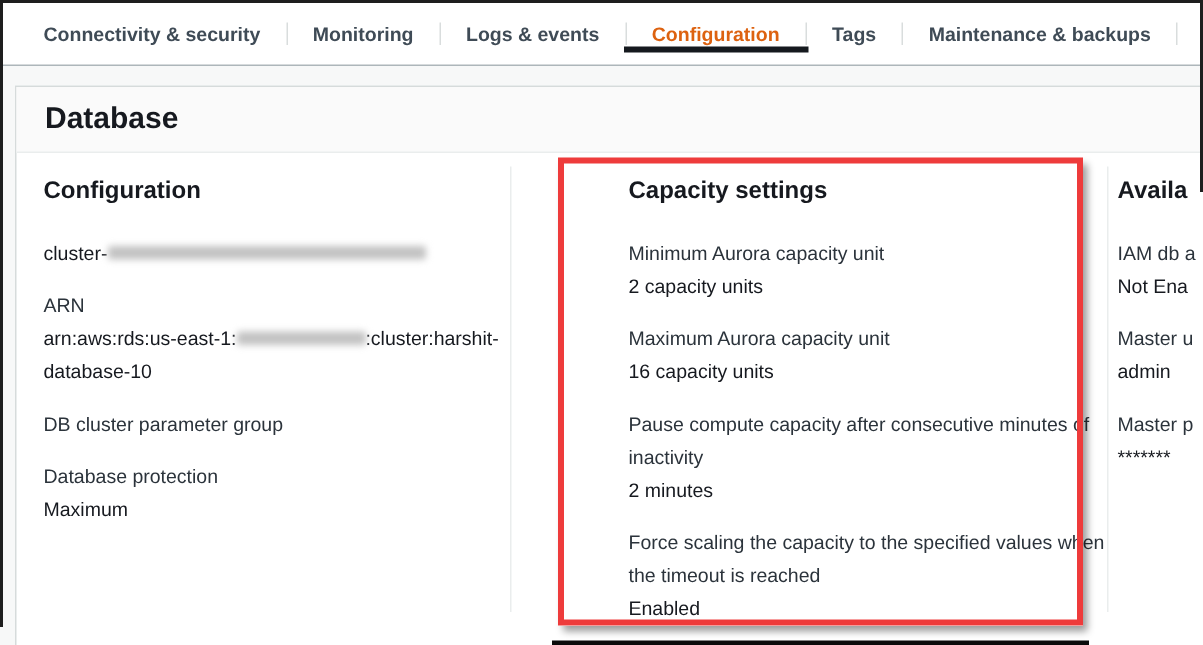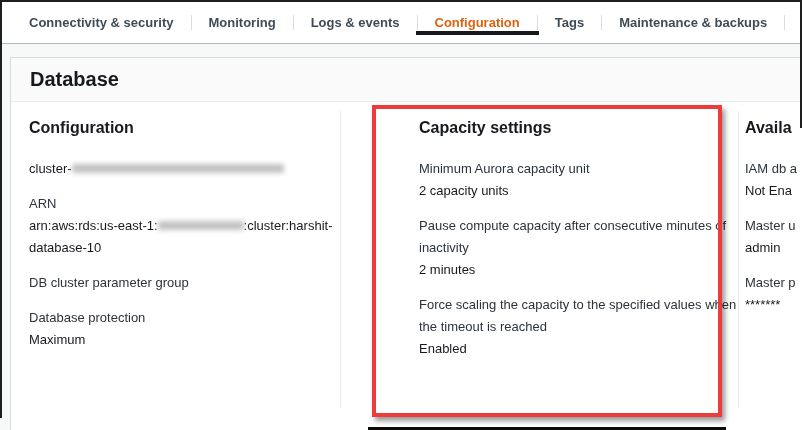--- a/index.html
+++ b/index.html
@@ -120,20 +120,24 @@
 
       <div class="vdivider vd1"></div>
 
       <div class="col col2">
         <h3>Capacity settings</h3>
         <div class="field">
           <div class="label">Minimum Aurora capacity unit</div>
           <div class="value">2 capacity units</div>
         </div>
         <div class="field">
+          <div class="label">Maximum Aurora capacity unit</div>
+          <div class="value">16 capacity units</div>
+        </div>
+        <div class="field">
           <div class="label">Pause compute capacity after consecutive minutes of
 inactivity</div>
           <div class="value">2 minutes</div>
         </div>
         <div class="field">
           <div class="label">Force scaling the capacity to the specified values when
 the timeout is reached</div>
           <div class="value">Enabled</div>
         </div>
       </div>

